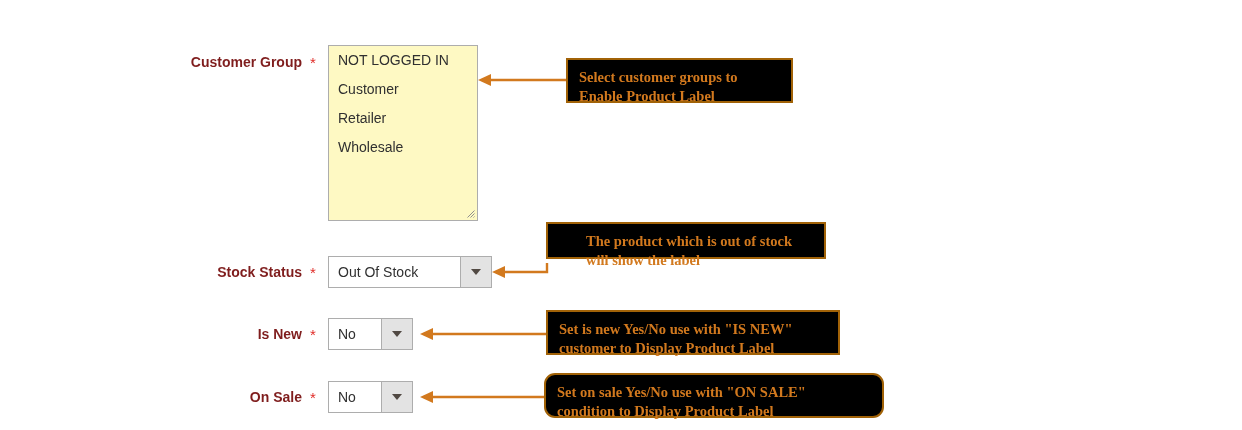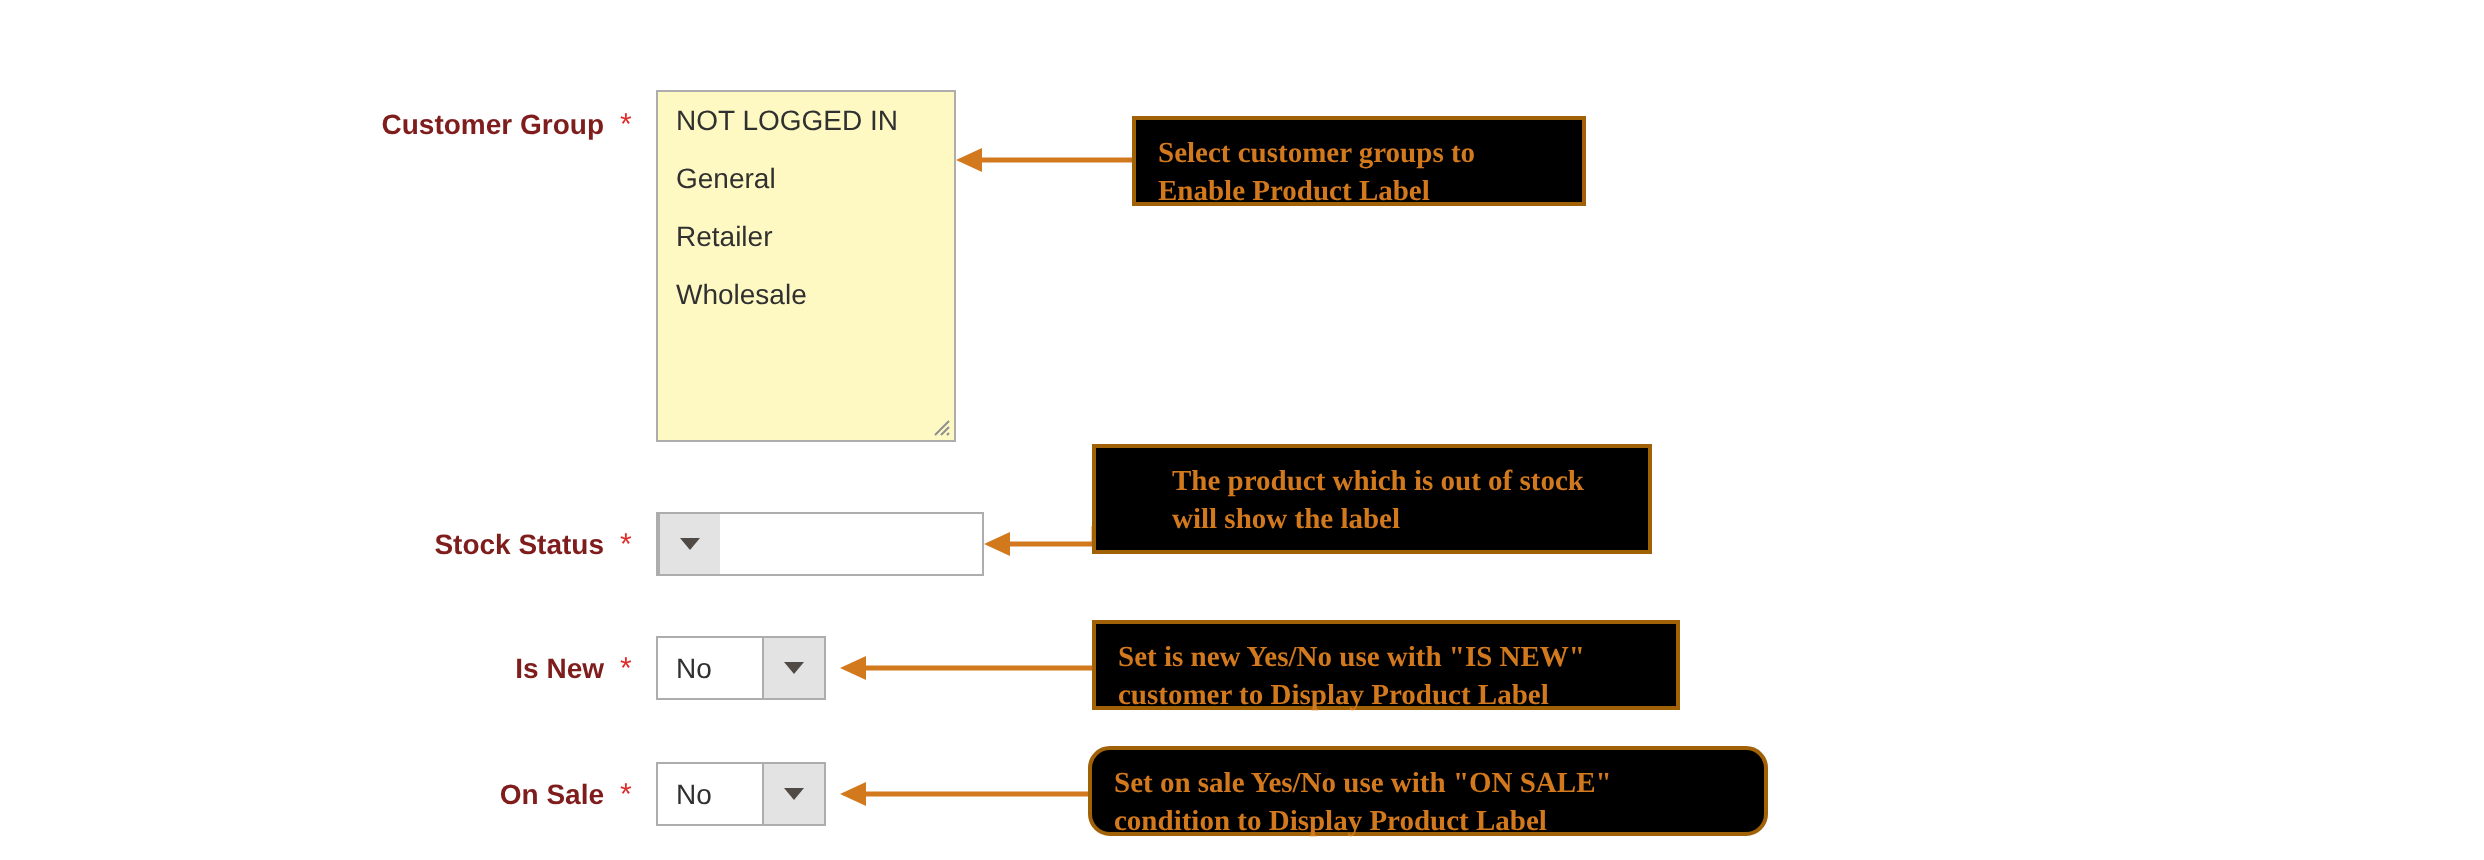--- a/index.html
+++ b/index.html
@@ -132,51 +132,52 @@
 </head>
 <body>
 
 <div class="stage">
 
   <div class="field-label" style="left:186px; top:55px; width:116px;">Customer Group</div>
   <div class="req-asterisk" style="left:310px; top:55px;">*</div>
 
   <div class="multiselect">
     <div class="ms-option">NOT LOGGED IN</div>
-    <div class="ms-option">General</div>
+    <div class="ms-option">Customer</div>
     <div class="ms-option">Retailer</div>
     <div class="ms-option">Wholesale</div>
     <svg class="ms-resize" viewBox="0 0 11 11">
       <path d="M10.5 3.5 L3.5 10.5 M10.5 6.5 L6.5 10.5 M10.5 9.5 L9.5 10.5" stroke="#8f8f8f" stroke-width="1" fill="none"></path>
     </svg>
   </div>
 
   <svg class="arrow-svg" style="left:478px; top:70px; width:92px; height:20px;" viewBox="0 0 92 20">
     <line x1="91" y1="10" x2="12" y2="10" stroke="#d2791e" stroke-width="2.4"></line>
     <polygon points="0,10 13,4 13,16" fill="#d2791e"></polygon>
   </svg>
 
   <div class="callout" style="left:566px; top:58px; width:227px; height:45px;">Select customer groups to
 Enable Product Label</div>
 
   <div class="field-label" style="left:186px; top:265px; width:116px;">Stock Status</div>
   <div class="req-asterisk" style="left:310px; top:265px;">*</div>
 
   <div class="select" style="left:328px; top:256px; width:164px; height:32px;">
+    <div class="select-value">Out Of Stock</div>
     <div class="select-button">
       <span class="caret"></span>
     </div>
   </div>
 
   <svg class="arrow-svg" style="left:492px; top:262px; width:62px; height:20px;" viewBox="0 0 62 20">
     <path d="M55 1 L55 10 L12 10" stroke="#d2791e" stroke-width="2.4" fill="none"></path>
     <polygon points="0,10 13,4 13,16" fill="#d2791e"></polygon>
   </svg>
 
-  <div class="callout" style="left:546px; top:222px; width:280px; height:55px;padding-left:38px;">The product which is out of stock
+  <div class="callout" style="left:546px; top:222px; width:280px; height:37px;padding-left:38px;">The product which is out of stock
 will show the label</div>
 
   <div class="field-label" style="left:186px; top:327px; width:116px;">Is New</div>
   <div class="req-asterisk" style="left:310px; top:327px;">*</div>
 
   <div class="select" style="left:328px; top:318px; width:85px; height:32px;">
     <div class="select-value">No</div>
     <div class="select-button">
       <span class="caret"></span>
     </div>

